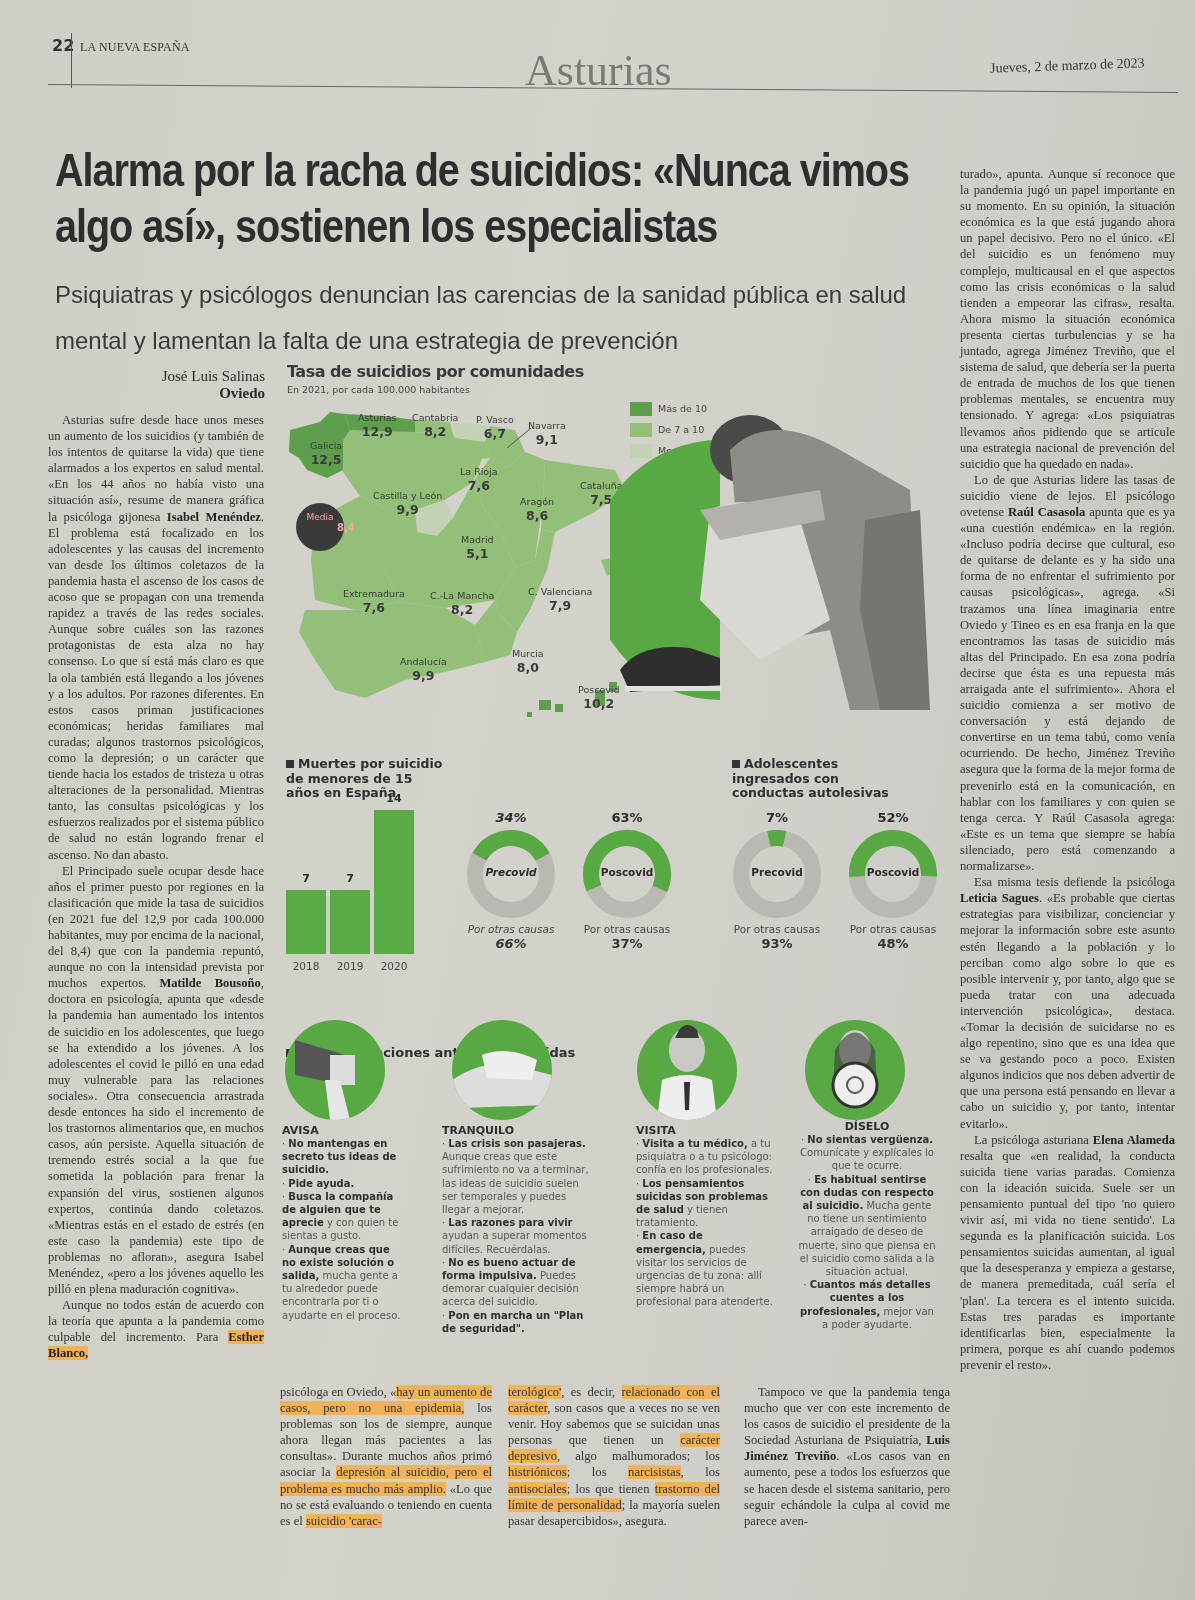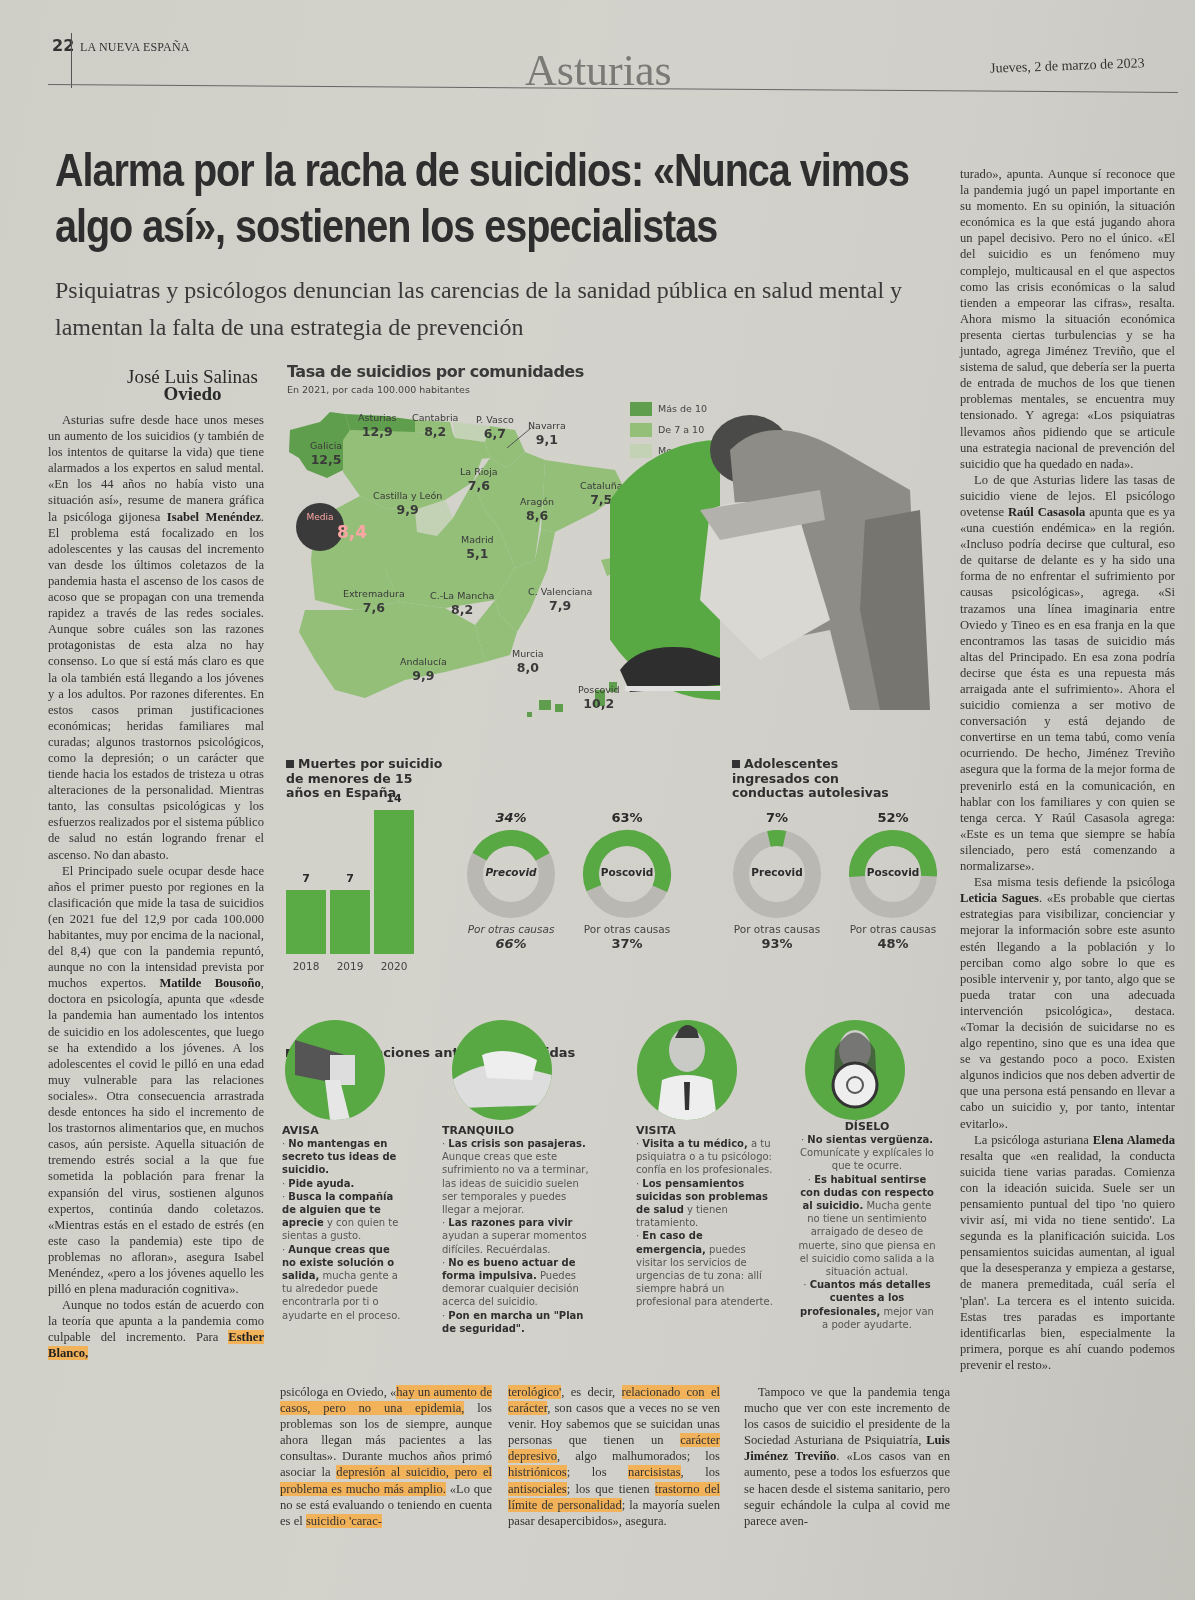--- a/index.html
+++ b/index.html
@@ -10,38 +10,38 @@
   .abs { position: absolute; }
   
   .pg-num { left: 52px; top: 36px; font-family: "DejaVu Sans", sans-serif; font-weight: bold; font-size: 16px; color: #333; }
   .pg-sep { left: 71px; top: 33px; width: 1px; height: 55px; background: #555; }
   .paper-name { left: 80px; top: 40px; font-family: "Liberation Serif", serif; font-size: 12px; color: #333; letter-spacing: 0.2px; }
   .section { left: 525px; top: 45px; font-family: "Liberation Serif", serif; font-size: 44px; color: #7a7a76; }
   .date { left: 990px; top: 58px; font-family: "Liberation Serif", serif; font-size: 14px; color: #333; transform: rotate(-2deg); }
   .rule { left: 48px; top: 88px; width: 1130px; height: 1px; background: #666; transform: rotate(0.4deg); }
   
   .headline { left: 55px; top: 142px; width: 880px; font-family: "Liberation Sans", sans-serif; font-weight: bold; font-size: 46px; line-height: 56px; color: #2e2e2e; letter-spacing: -1.2px; transform: scaleX(0.86); transform-origin: left top; width: 1020px; }
-  .subhead { left: 55px; top: 272px; width: 900px; font-family: Liberation Serif, serif; font-size: 24px; line-height: 37px; color: #3a3a3a; }
-  .byline { left: 120px; top: 368px; width: 145px; text-align: center; font-family: "Liberation Serif", serif; font-size: 19px; line-height: 17px; }
+  .subhead { left: 55px; top: 272px; width: 900px; font-family: Liberation Sans, sans-serif; font-size: 24px; line-height: 46px; color: #3a3a3a; }
+  .byline { left: 120px; top: 368px; width: 145px; text-align: right; font-family: "Liberation Serif", serif; font-size: 15px; line-height: 17px; }
   .byline .place { font-weight: bold; }
   .col { font-family: "Liberation Serif", serif; font-size: 12.6px; line-height: 16.1px; text-align: justify; color: #333; hyphens: manual; }
   .col p { text-indent: 14px; }
   .col b { color: #222; }
   .hl { background: #f2b25a; }
   
   .map-title { left: 287px; top: 362px; font-family: "DejaVu Sans", sans-serif; font-weight: bold; font-size: 16px; color: #3a3a3a; letter-spacing: -0.5px; }
   .map-sub { left: 287px; top: 384px; font-family: "DejaVu Sans", sans-serif; font-size: 9.5px; color: #444; }
   .legend { left: 630px; top: 398px; font-family: "DejaVu Sans", sans-serif; font-size: 9.5px; color: #444; }
   .legend .li { display: flex; align-items: center; height: 21px; }
   .legend .sw { width: 22px; height: 14px; margin-right: 6px; }
   .region { font-family: "DejaVu Sans", sans-serif; font-size: 9.5px; color: #3a3a3a; text-align: center; line-height: 12px; }
   .region .v { font-weight: bold; font-size: 12.5px; line-height: 15px; }
   .media { left: 296px; top: 503px; width: 48px; height: 48px; border-radius: 50%; background: #3a3a3a; color: #fca5a5; text-align: center; font-family: "DejaVu Sans", sans-serif; }
   .media .l { font-size: 9px; margin-top: 9px; }
-  .media .v { font-size: 17px; font-weight: bold; padding-left: 41px; }
+  .media .v { font-size: 10px; font-weight: bold; padding-left: 41px; }
   
   .chart-title { font-family: "DejaVu Sans", sans-serif; font-weight: bold; font-size: 12.5px; line-height: 14.5px; color: #2f2f2f; }
   .sq { display: inline-block; width: 8px; height: 8px; background: #333; margin-right: 4px; }
   .bar { background: #5aaa45; }
   .bar-v { font-family: "DejaVu Sans", sans-serif; font-weight: bold; font-size: 11px; text-align: center; }
   .bar-x { font-family: "DejaVu Sans", sans-serif; font-size: 10.5px; color: #444; text-align: center; }
   .donut-pct { font-family: "DejaVu Sans", sans-serif; font-weight: bold; font-size: 13px; text-align: center; width: 90px; }
   .donut-lbl { font-family: "DejaVu Sans", sans-serif; font-weight: bold; font-size: 10.5px; text-align: center; width: 90px; }
   .donut-other { font-family: "DejaVu Sans", sans-serif; font-size: 10.5px; line-height: 12.5px; text-align: center; width: 90px; color: #444; }
   .donut-other .v { font-weight: bold; font-size: 13px; color: #333; line-height: 16px; }

